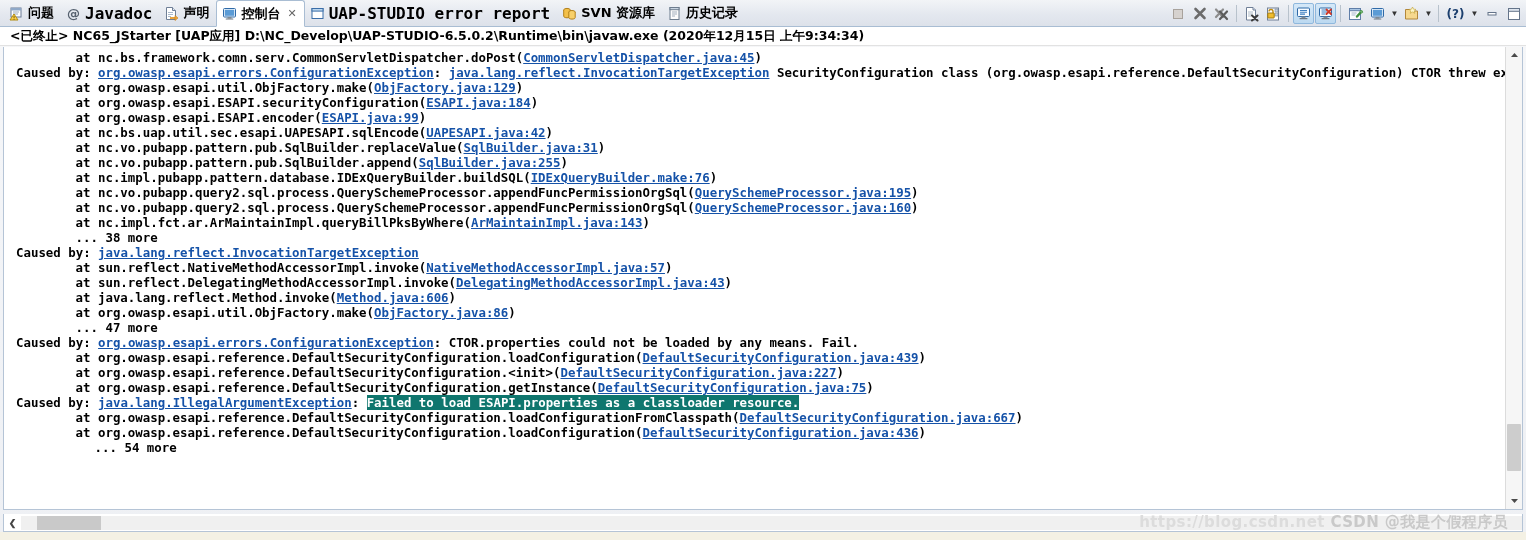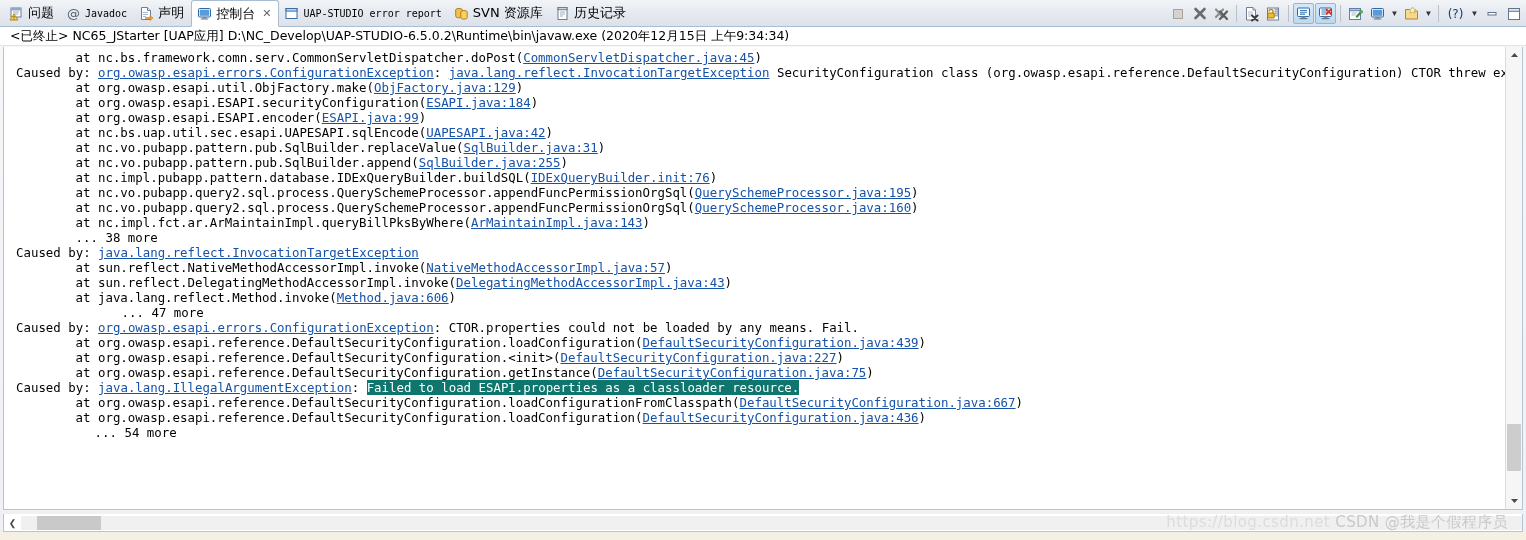--- a/index.html
+++ b/index.html
@@ -13,20 +13,21 @@
     overflow: hidden;
     font-family: "Liberation Sans", sans-serif;
     font-size: 12px;
     color: #000;
   }
   .app {
     position: relative;
     width: 1526px;
     height: 540px;
     background: linear-gradient(to bottom, #f6f7f9 0%, #eef0f4 100%);
+    font-weight: bold;
   }
 
   
   .tabbar {
     position: relative;
     height: 27px;
     background: linear-gradient(to bottom, #f2f4f7 0%, #e4e8ef 55%, #dde2ea 100%);
     border-bottom: 1px solid #a9bdd3;
     display: flex;
     align-items: flex-end;
@@ -50,21 +51,21 @@
     border: 1px solid #a9bdd3;
     border-bottom: 1px solid #ffffff;
     border-top-left-radius: 3px;
     border-top-right-radius: 3px;
     margin-bottom: -1px;
     z-index: 3;
     box-sizing: border-box;
     height: 27px;
   }
   .tab-label-cjk { font-family: "DejaVu Sans", sans-serif; font-size: 13px; }
-  .tab-label-mono { font-family: "DejaVu Sans Mono", monospace; font-size: 10px; text-align: right; }
+  .tab-label-mono { font-family: "DejaVu Sans Mono", monospace; font-size: 16px; text-align: right; }
   .tab-close {
     font-family: "DejaVu Sans", sans-serif;
     font-size: 11px;
     color: #666;
     margin-left: 3px;
     line-height: 1;
   }
 
   
   .ico { width: 15px; height: 15px; display: inline-block; position: relative; flex: 0 0 auto; }
@@ -440,30 +441,31 @@
   <div class="console-wrap">
     <div class="console" id="console-body">
         <div class="line" style="padding-left: 71.6px;"><span>at nc.bs.framework.comn.serv.CommonServletDispatcher.doPost(</span><span class="lnk">CommonServletDispatcher.java:45</span><span>)</span></div>
         <div class="line" style="padding-left: 12px;"><span>Caused by: </span><span class="lnk">org.owasp.esapi.errors.ConfigurationException</span><span>: </span><span class="lnk">java.lang.reflect.InvocationTargetException</span><span> SecurityConfiguration class (org.owasp.esapi.reference.DefaultSecurityConfiguration) CTOR threw exception.</span></div>
         <div class="line" style="padding-left: 71.6px;"><span>at org.owasp.esapi.util.ObjFactory.make(</span><span class="lnk">ObjFactory.java:129</span><span>)</span></div>
         <div class="line" style="padding-left: 71.6px;"><span>at org.owasp.esapi.ESAPI.securityConfiguration(</span><span class="lnk">ESAPI.java:184</span><span>)</span></div>
         <div class="line" style="padding-left: 71.6px;"><span>at org.owasp.esapi.ESAPI.encoder(</span><span class="lnk">ESAPI.java:99</span><span>)</span></div>
         <div class="line" style="padding-left: 71.6px;"><span>at nc.bs.uap.util.sec.esapi.UAPESAPI.sqlEncode(</span><span class="lnk">UAPESAPI.java:42</span><span>)</span></div>
         <div class="line" style="padding-left: 71.6px;"><span>at nc.vo.pubapp.pattern.pub.SqlBuilder.replaceValue(</span><span class="lnk">SqlBuilder.java:31</span><span>)</span></div>
         <div class="line" style="padding-left: 71.6px;"><span>at nc.vo.pubapp.pattern.pub.SqlBuilder.append(</span><span class="lnk">SqlBuilder.java:255</span><span>)</span></div>
-        <div class="line" style="padding-left: 71.6px;"><span>at nc.impl.pubapp.pattern.database.IDExQueryBuilder.buildSQL(</span><span class="lnk">IDExQueryBuilder.init:76</span><span>)</span></div>
+        <div class="line" style="padding-left: 71.6px;"><span>at nc.impl.pubapp.pattern.database.IDExQueryBuilder.buildSQL(</span><span class="lnk">IDExQueryBuilder.make:76</span><span>)</span></div>
         <div class="line" style="padding-left: 71.6px;"><span>at nc.vo.pubapp.query2.sql.process.QuerySchemeProcessor.appendFuncPermissionOrgSql(</span><span class="lnk">QuerySchemeProcessor.java:195</span><span>)</span></div>
         <div class="line" style="padding-left: 71.6px;"><span>at nc.vo.pubapp.query2.sql.process.QuerySchemeProcessor.appendFuncPermissionOrgSql(</span><span class="lnk">QuerySchemeProcessor.java:160</span><span>)</span></div>
         <div class="line" style="padding-left: 71.6px;"><span>at nc.impl.fct.ar.ArMaintainImpl.queryBillPksByWhere(</span><span class="lnk">ArMaintainImpl.java:143</span><span>)</span></div>
         <div class="line" style="padding-left: 71.6px;"><span>... 38 more</span></div>
         <div class="line" style="padding-left: 12px;"><span>Caused by: </span><span class="lnk">java.lang.reflect.InvocationTargetException</span></div>
         <div class="line" style="padding-left: 71.6px;"><span>at sun.reflect.NativeMethodAccessorImpl.invoke(</span><span class="lnk">NativeMethodAccessorImpl.java:57</span><span>)</span></div>
         <div class="line" style="padding-left: 71.6px;"><span>at sun.reflect.DelegatingMethodAccessorImpl.invoke(</span><span class="lnk">DelegatingMethodAccessorImpl.java:43</span><span>)</span></div>
         <div class="line" style="padding-left: 71.6px;"><span>at java.lang.reflect.Method.invoke(</span><span class="lnk">Method.java:606</span><span>)</span></div>
-        <div class="line" style="padding-left: 71.6px; margin-left: 46px;"><span>... 47 more</span></div>
+        <div class="line" style="padding-left: 71.6px;"><span>at org.owasp.esapi.util.ObjFactory.make(</span><span class="lnk">ObjFactory.java:86</span><span>)</span></div>
+        <div class="line" style="padding-left: 71.6px;"><span>... 47 more</span></div>
         <div class="line" style="padding-left: 12px;"><span>Caused by: </span><span class="lnk">org.owasp.esapi.errors.ConfigurationException</span><span>: CTOR.properties could not be loaded by any means. Fail.</span></div>
         <div class="line" style="padding-left: 71.6px;"><span>at org.owasp.esapi.reference.DefaultSecurityConfiguration.loadConfiguration(</span><span class="lnk">DefaultSecurityConfiguration.java:439</span><span>)</span></div>
         <div class="line" style="padding-left: 71.6px;"><span>at org.owasp.esapi.reference.DefaultSecurityConfiguration.&lt;init&gt;(</span><span class="lnk">DefaultSecurityConfiguration.java:227</span><span>)</span></div>
         <div class="line" style="padding-left: 71.6px;"><span>at org.owasp.esapi.reference.DefaultSecurityConfiguration.getInstance(</span><span class="lnk">DefaultSecurityConfiguration.java:75</span><span>)</span></div>
         <div class="line" style="padding-left: 12px;"><span>Caused by: </span><span class="lnk">java.lang.IllegalArgumentException</span><span>: </span><span class="sel-hl">Failed to load ESAPI.properties as a classloader resource.</span></div>
         <div class="line" style="padding-left: 71.6px;"><span>at org.owasp.esapi.reference.DefaultSecurityConfiguration.loadConfigurationFromClasspath(</span><span class="lnk">DefaultSecurityConfiguration.java:667</span><span>)</span></div>
         <div class="line" style="padding-left: 71.6px;"><span>at org.owasp.esapi.reference.DefaultSecurityConfiguration.loadConfiguration(</span><span class="lnk">DefaultSecurityConfiguration.java:436</span><span>)</span></div>
         <div class="line" style="padding-left: 71.6px; margin-left: 19px;"><span>... 54 more</span></div>
       </div>
     <div class="vscroll">

